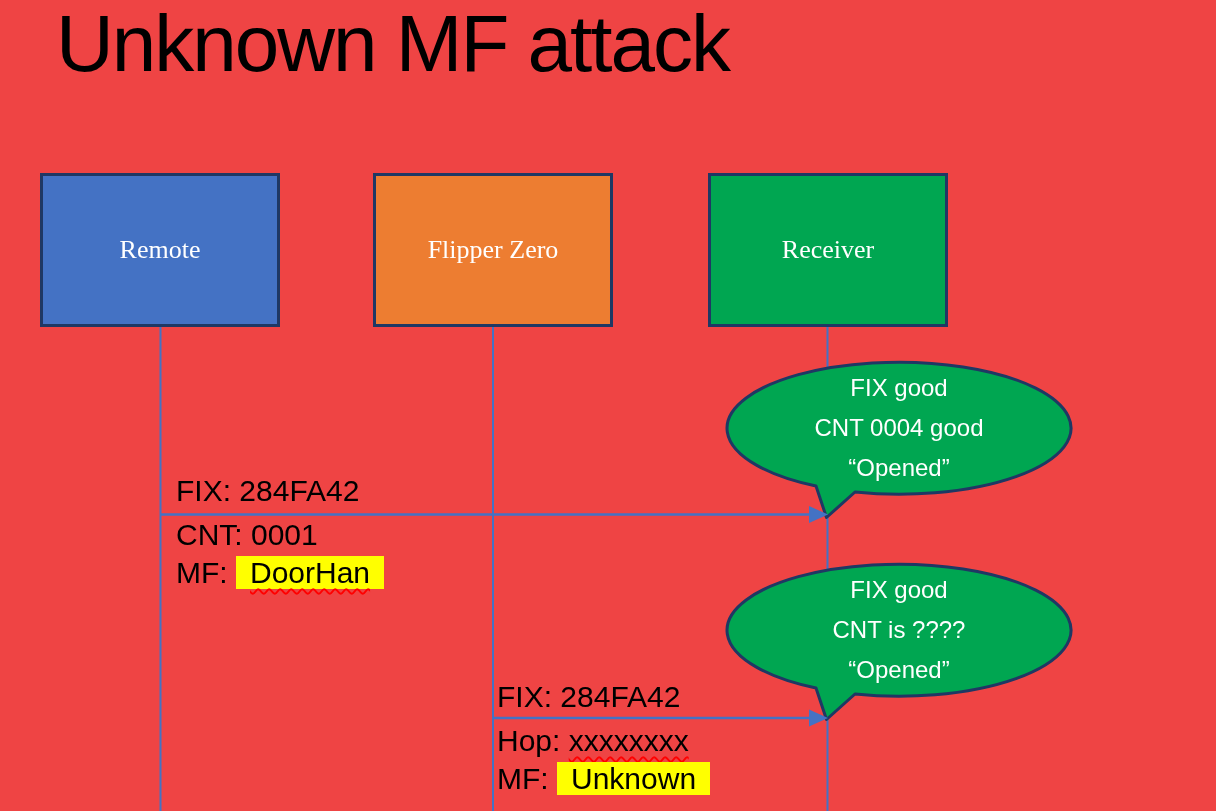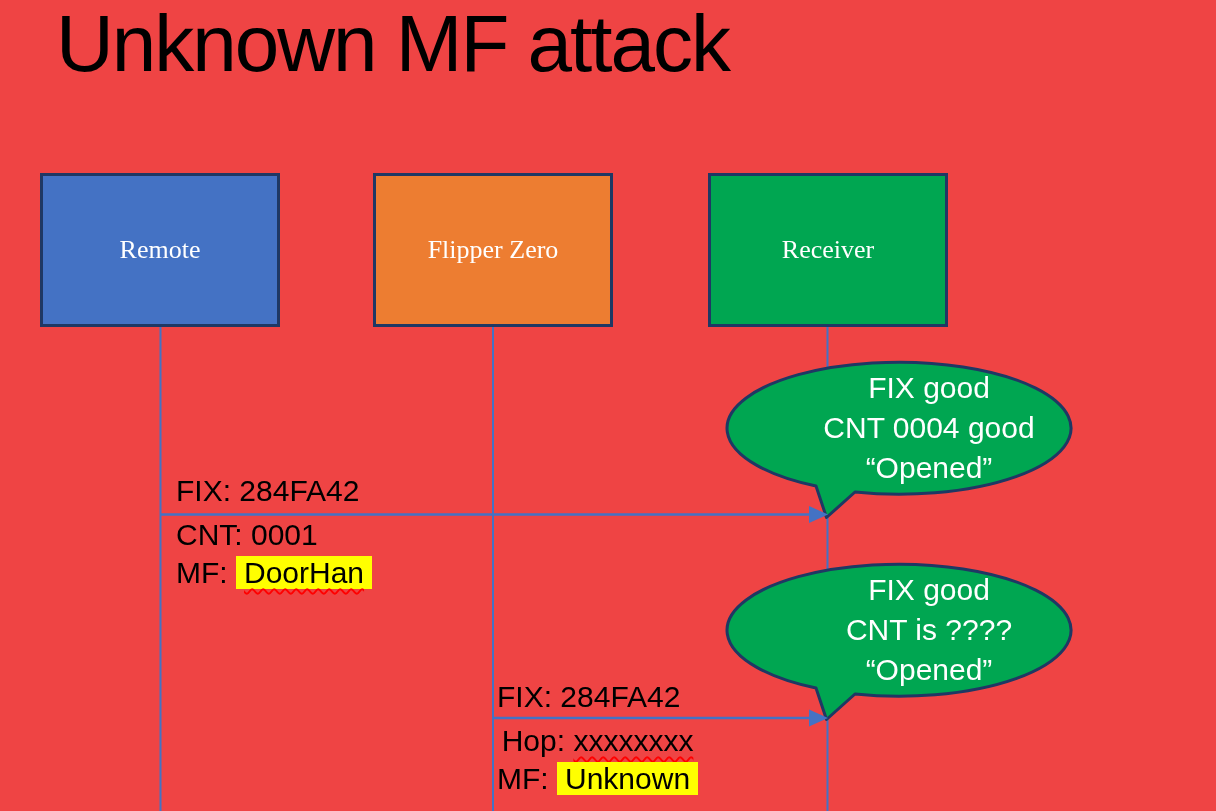--- a/index.html
+++ b/index.html
@@ -18,39 +18,39 @@
   }
   .actor.remote{left:40px;background:#4472C4;}
   .actor.flipper{left:373px;background:#ED7D31;}
   .actor.receiver{left:708px;background:#00A651;}
   svg.overlay{position:absolute;left:0;top:0;z-index:1;}
   .lifeline{stroke:#4472C4;stroke-width:2;}
   .bubble{stroke:#1F3864;stroke-width:3;stroke-linejoin:round;}
   .connector{stroke:#4472C4;stroke-width:2.5;}
   .arrowhead{fill:#4472C4;}
   .callout-text{
-    position:absolute;left:757px;width:344px;text-align:center;color:#fff;
-    font-size:30px;line-height:40px;z-index:3;
+    position:absolute;left:727px;width:344px;text-align:center;color:#fff;
+    font-size:24px;line-height:40px;z-index:3;
   }
   .callout-text span{display:block;}
   .msg{
     position:absolute;color:#000;font-size:30px;line-height:38px;
     white-space:nowrap;z-index:3;
   }
   .msg div{display:block;}
-  .hl{background:#FFFF00;padding:0 8px;}
+  .hl{background:#FFFF00;padding:0 14px;}
   .sq{
     text-decoration-line:underline;text-decoration-style:wavy;
     text-decoration-color:#FF0000;text-decoration-thickness:2px;
     text-underline-offset:5px;
   }
   .t1{top:472px;left:176px;}
   .t2{top:516px;left:176px;}
   .t3{top:678px;left:497px;}
-  .t4{top:722px;left:497px;text-align:center;}
+  .t4{top:722px;left:497px;}
   .c1{top:368px;}
   .c2{top:570px;}
 </style>
 </head>
 <body>
 
 <div class="slide">
 
   <div class="title">Unknown MF attack</div>
 

